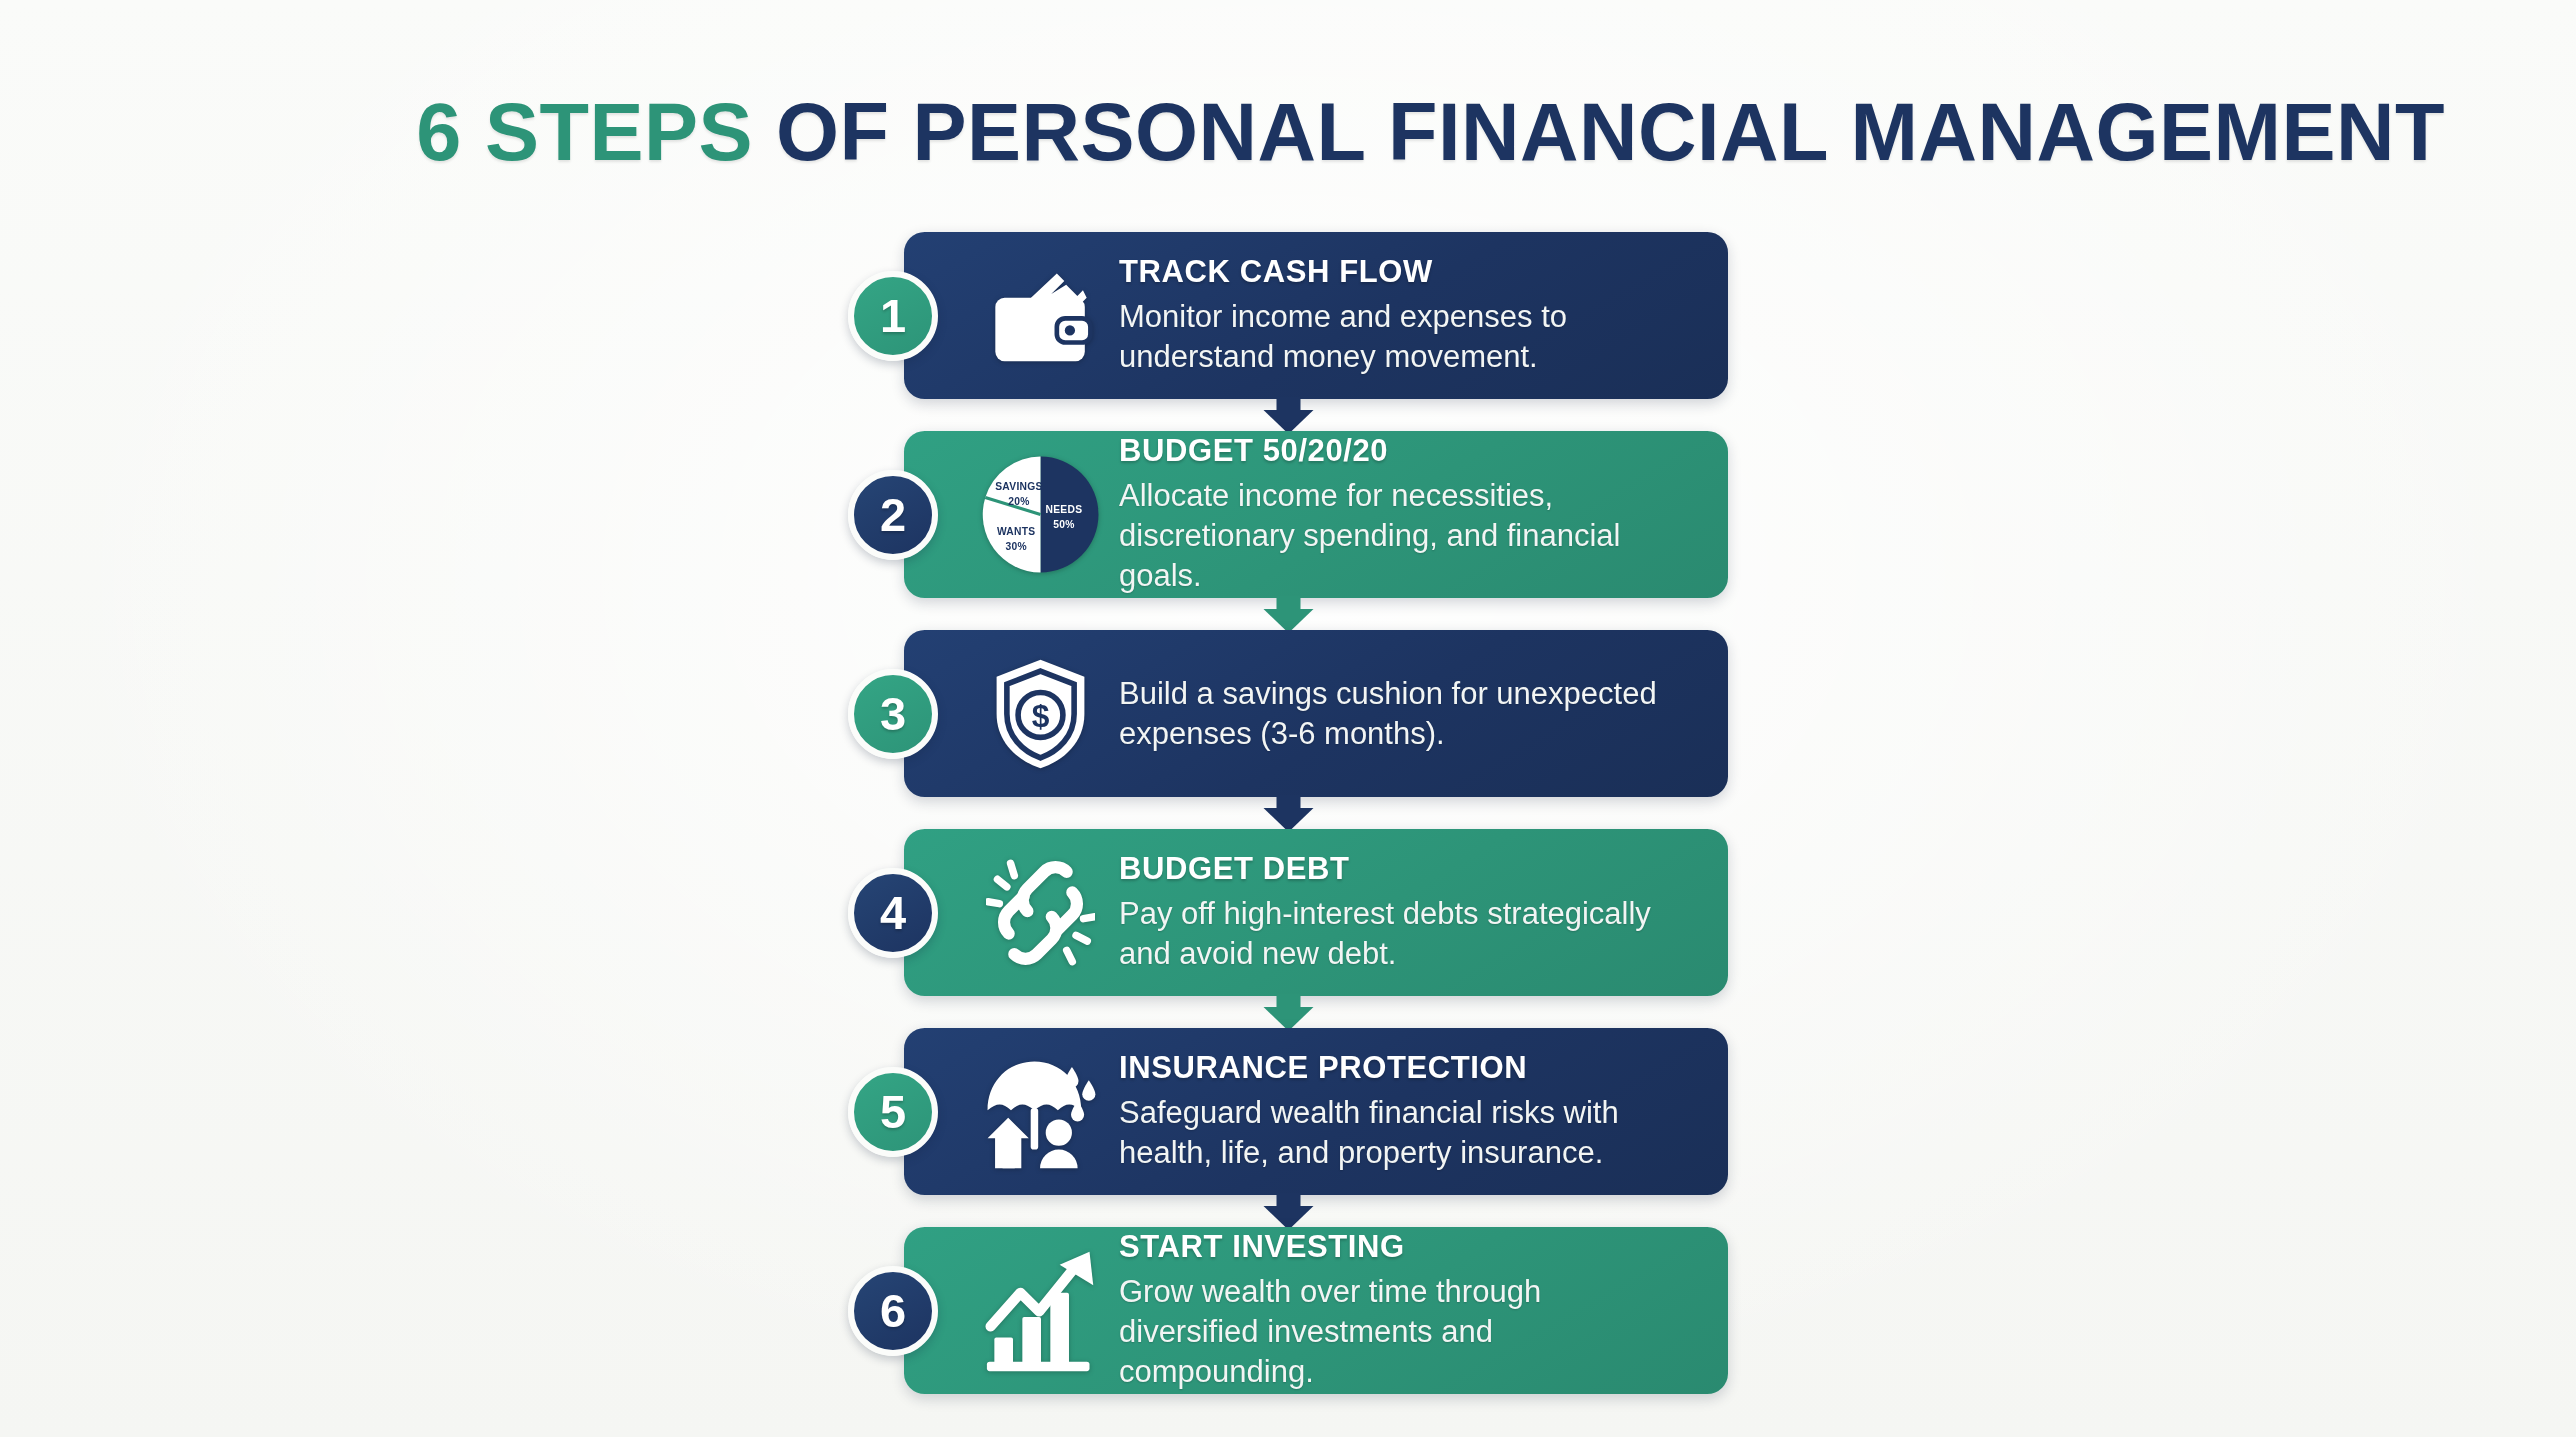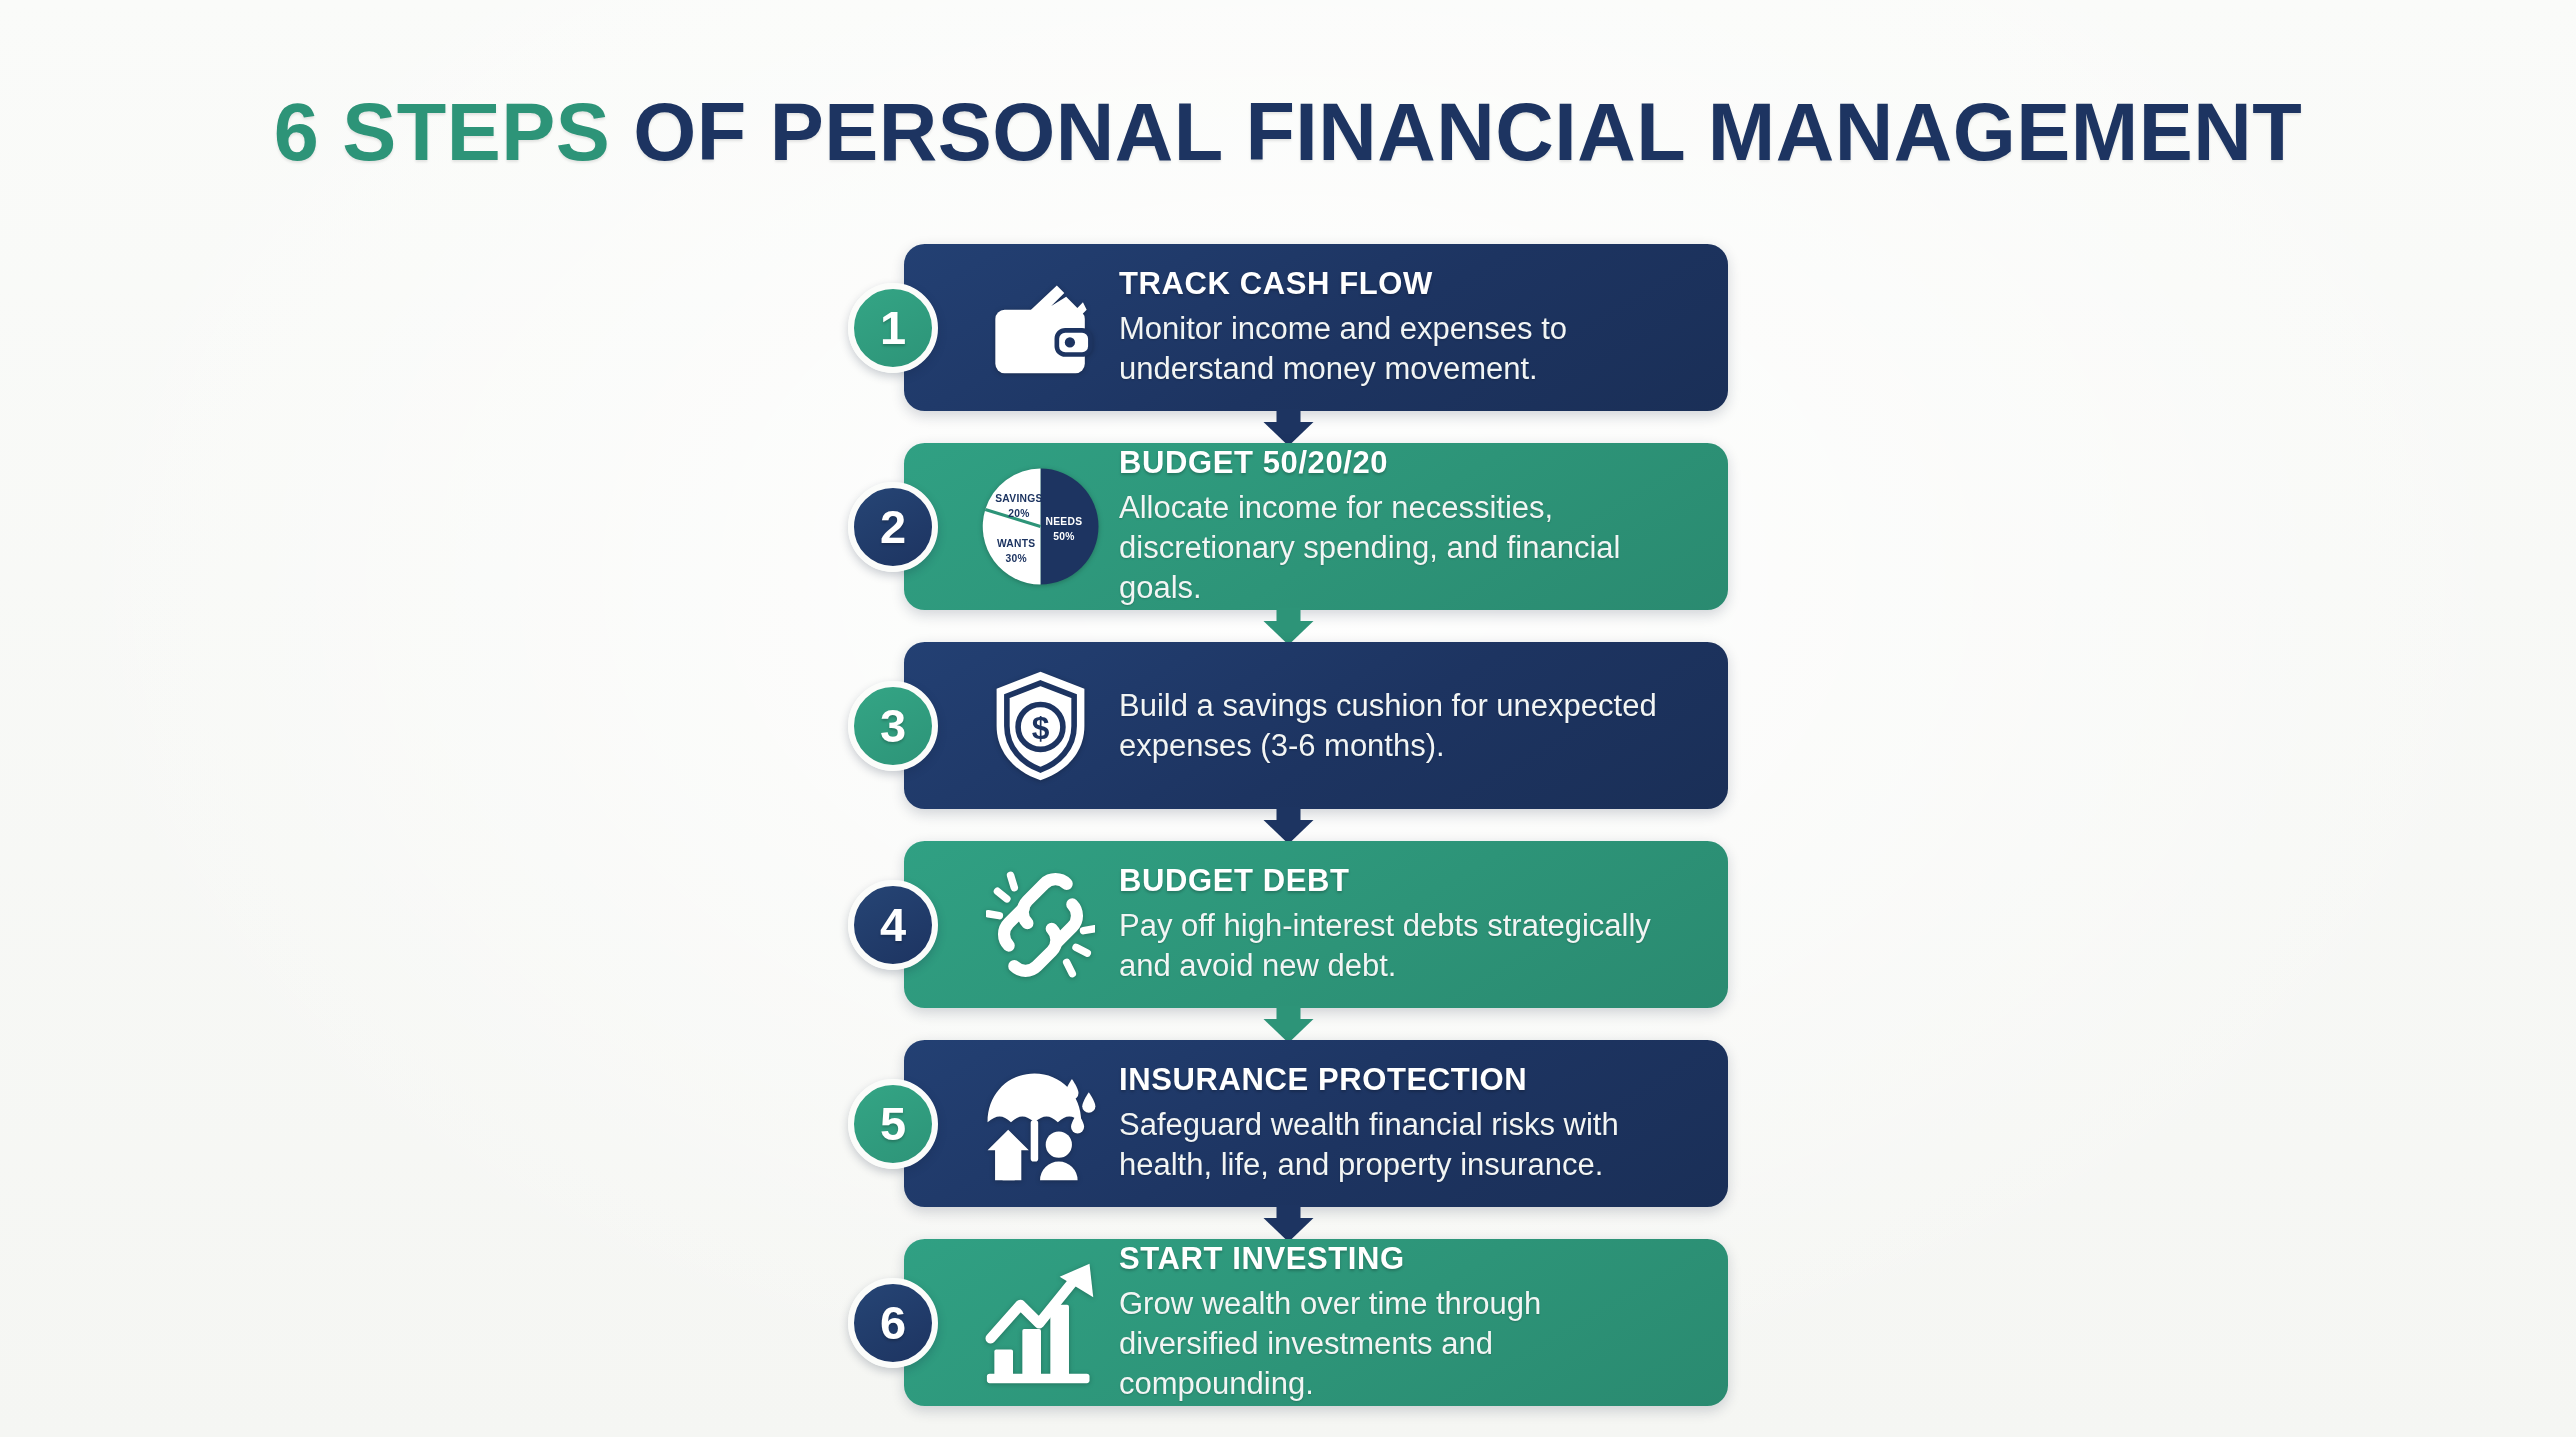--- a/index.html
+++ b/index.html
@@ -35,28 +35,29 @@
     text-align: center;
     padding: 0 131px;
   }
   .title {
     font-size: 81px;
     font-weight: 700;
     letter-spacing: 0.5px;
     line-height: 1.05;
     white-space: nowrap;
     text-shadow: 0 1.9px 2.8px rgba(0,0,0,0.10);
+    text-align: right;
   }
   .title .accent { color: #2d9478; }
   .title .main   { color: #1d3461; }
 
   
   .flow {
     position: absolute;
-    top: 244px;
+    top: 232px;
     left: 0;
     width: 100%;
     display: flex;
     flex-direction: column;
     align-items: center;
   }
 
   .step-row {
     position: relative;
     width: 880px;

